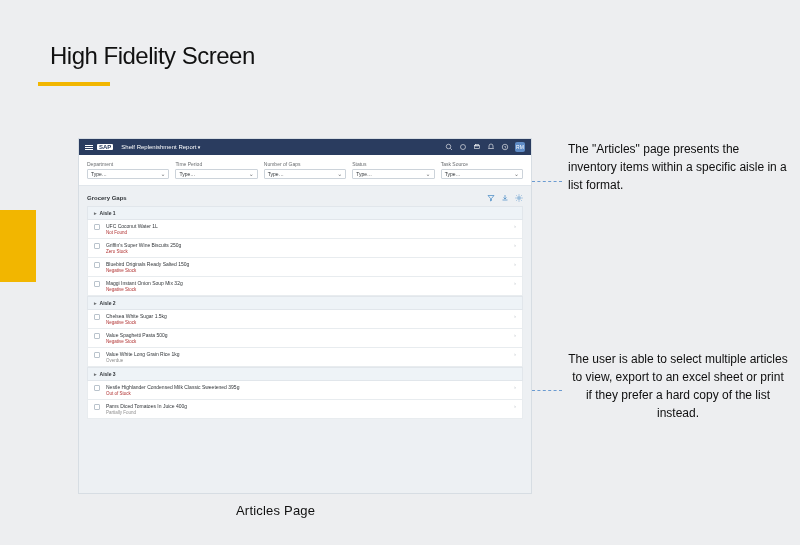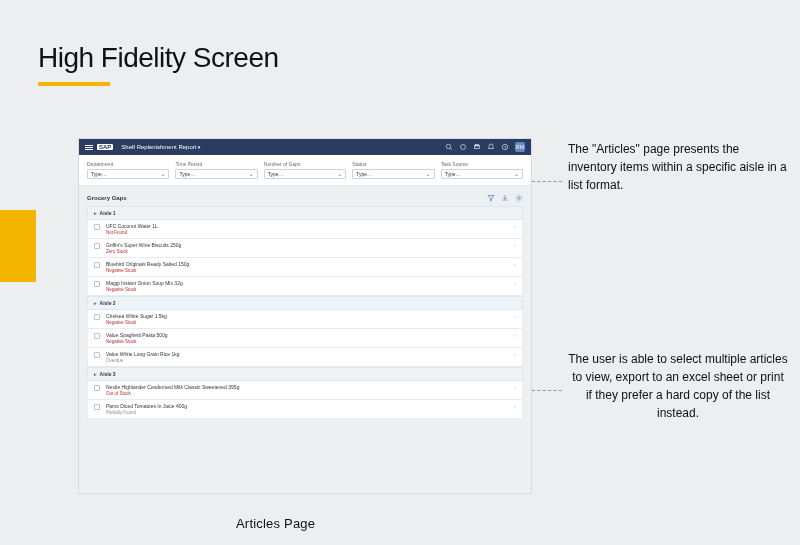--- a/index.html
+++ b/index.html
@@ -8,22 +8,22 @@
     background: #edeef0;
     width: 800px;
     height: 545px;
     overflow: hidden;
     position: relative;
     color: #111;
   }
   .slide-title {
     position: absolute;
     top: 42px;
-    left: 38px;
-    font-size: 28px;
+    left: 50px;
+    font-size: 24px;
     font-weight: 500;
     letter-spacing: -0.5px;
   }
   .underline {
     position: absolute;
     top: 82px;
     left: 38px;
     width: 72px;
     height: 4px;
     background: #f2b600;
@@ -58,21 +58,20 @@
     left: 532px;
     width: 30px;
     border-top: 1px dashed #6b9bd1;
   }
   .page-caption {
     position: absolute;
     top: 503px;
     left: 236px;
     font-size: 13px;
     letter-spacing: 0.2px;
-    margin-top: 13px;
   }
 
   
   .app {
     position: absolute;
     top: 138px;
     left: 78px;
     width: 454px;
     height: 356px;
     background: #edf0f3;

